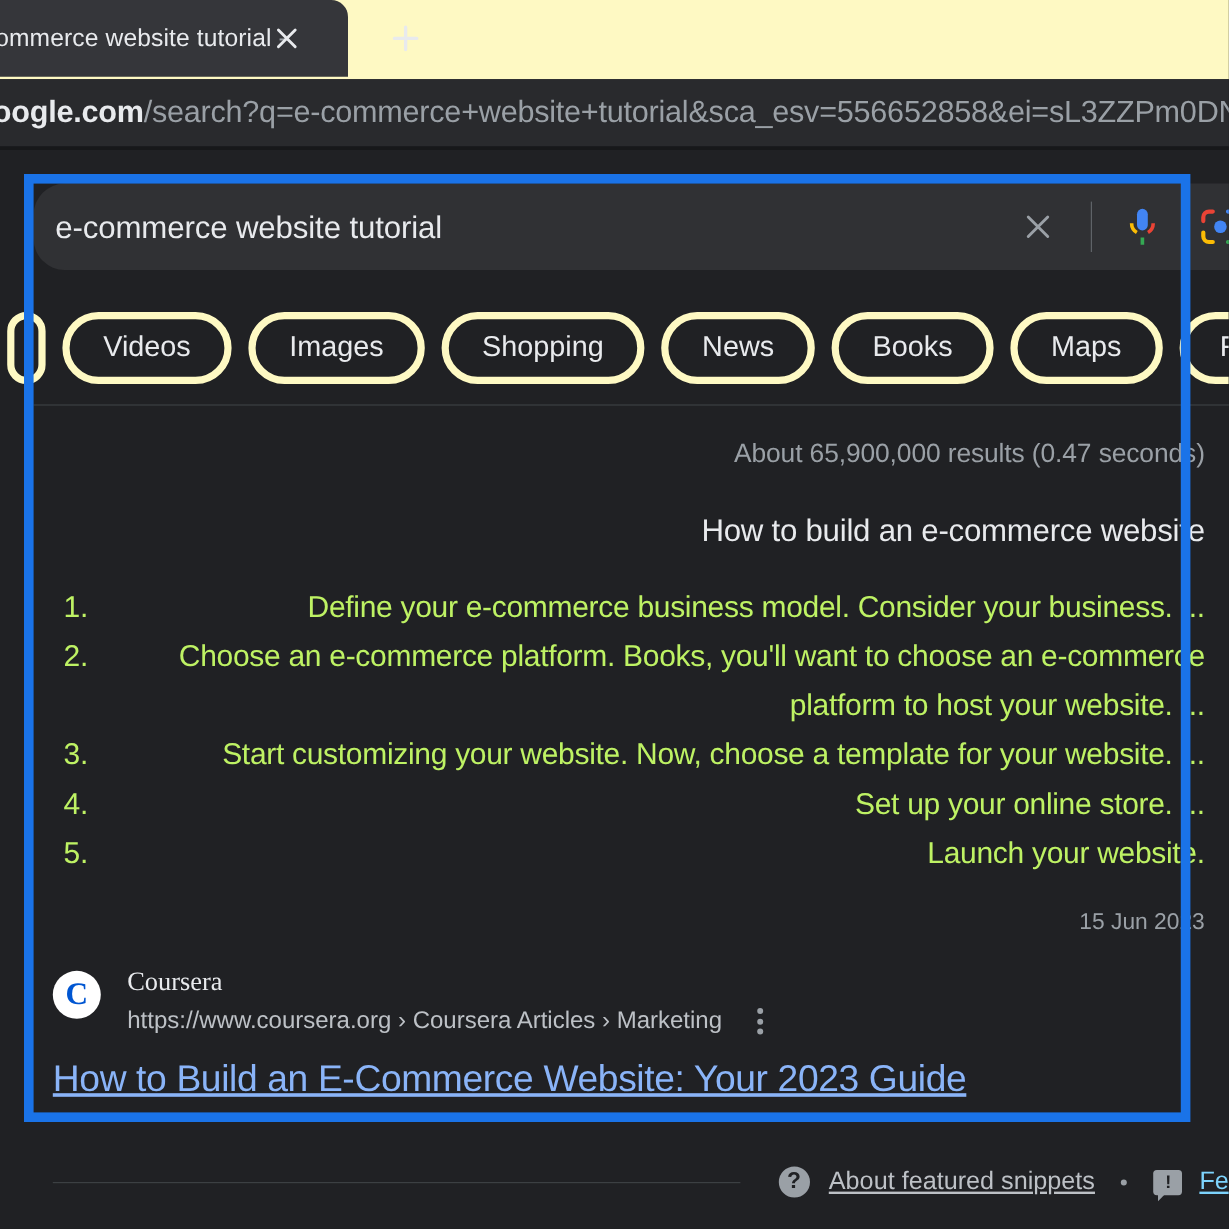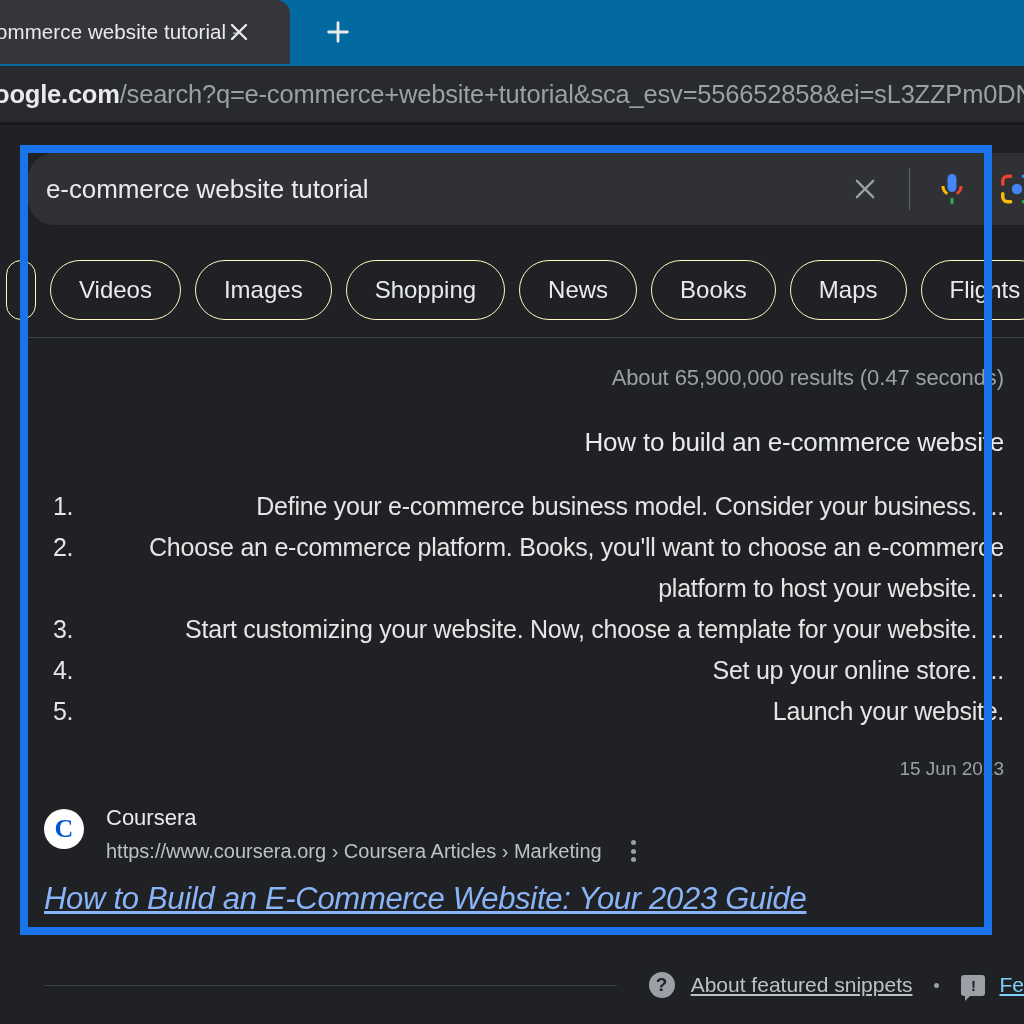--- a/index.html
+++ b/index.html
@@ -6,21 +6,21 @@
   html, body {
     width: 1024px; height: 1024px;
     background: #202124;
     font-family: "Liberation Sans", sans-serif;
     overflow: hidden;
   }
 
   
   .browser-chrome {
     position: absolute; top: 0; left: 0; width: 1024px; height: 66px;
-    background: #0369a1;
+    background: #fef9c3;
   }
   .tab-strip {
     position: absolute; top: 0; left: 0; width: 1024px; height: 64px;
     display: flex; align-items: flex-end;
   }
   .tab {
     position: relative;
     width: 298px; height: 64px;
     background: #35363a;
     border-radius: 0 14px 0 0;
@@ -120,21 +120,21 @@
     position: absolute; left: 0px; top: 128px;
     width: 1024px; height: 74px;
     display: flex; align-items: center;
     gap: 14px;
     padding-left: 6px;
     overflow: hidden;
   }
   .chip {
     flex: 0 0 auto;
     height: 60px;
-    border: 1px solid #fef9c3;
+    border: 6px solid #fef9c3;
     border-radius: 31px;
     display: flex; align-items: center; justify-content: center;
     padding: 0 28px;
     color: #e8eaed; font-size: 24px;
     background: #202124;
     white-space: nowrap;
   }
   .chip.partial-left {
     padding-left: 10px; padding-right: 10px;
     width: 30px; overflow: hidden;
@@ -153,21 +153,21 @@
   }
   .snippet-heading {
     color: #e8eaed; font-size: 26px; margin-top: 36px; letter-spacing: -0.2px;
   }
   ol.steps {
     margin-top: 28px;
     padding-left: 36px;
     list-style: decimal;
   }
   ol.steps li {
-    color: #e5e5e5; font-size: 25px;
+    color: #bef264; font-size: 25px;
     line-height: 41px;
     margin-bottom: 0px;
     padding-left: 10px;
     letter-spacing: -0.25px;
   }
   .snippet-date {
     color: #9aa0a6; font-size: 19px; margin-top: 26px;
   }
 
   
@@ -179,39 +179,38 @@
     width: 40px; height: 40px; border-radius: 50%;
     background: #ffffff;
     display: flex; align-items: center; justify-content: center;
     flex: 0 0 auto; margin-top: 4px;
   }
   .favicon-letter {
     color: #0056d2; font-size: 26px; font-weight: bold;
     font-family: "Liberation Serif", serif; line-height: 1;
   }
   .source-text { margin-left: 22px; }
-  .source-name { color: #e8eaed; font-size: 22px; }
+  .source-name { color: #e8eaed; font-size: 22px; font-family: Liberation Serif, serif; }
   .source-url-row {
     display: flex; align-items: center; margin-top: 6px;
   }
   .source-url { color: #bdc1c6; font-size: 20px; white-space: nowrap; }
   .kebab {
     margin-left: 22px; width: 20px; height: 28px;
     display: flex; flex-direction: column; align-items: center;
     justify-content: space-between; padding: 3px 0;
   }
   .kebab span {
     display: block; width: 5px; height: 5px; border-radius: 50%;
     background: #9aa0a6;
   }
   .result-title {
     position: absolute; left: 44px; top: 756px;
     color: #8ab4f8; font-size: 31px; letter-spacing: -0.3px;
     white-space: nowrap;
-    font-style: italic;
   }
 
   
   .footer-row {
     position: absolute; left: 0; top: 830px; width: 1024px; height: 60px;
     display: flex; align-items: center;
   }
   .footer-divider {
     margin-left: 44px; width: 610px; height: 1px; background: #3c4043;
   }

